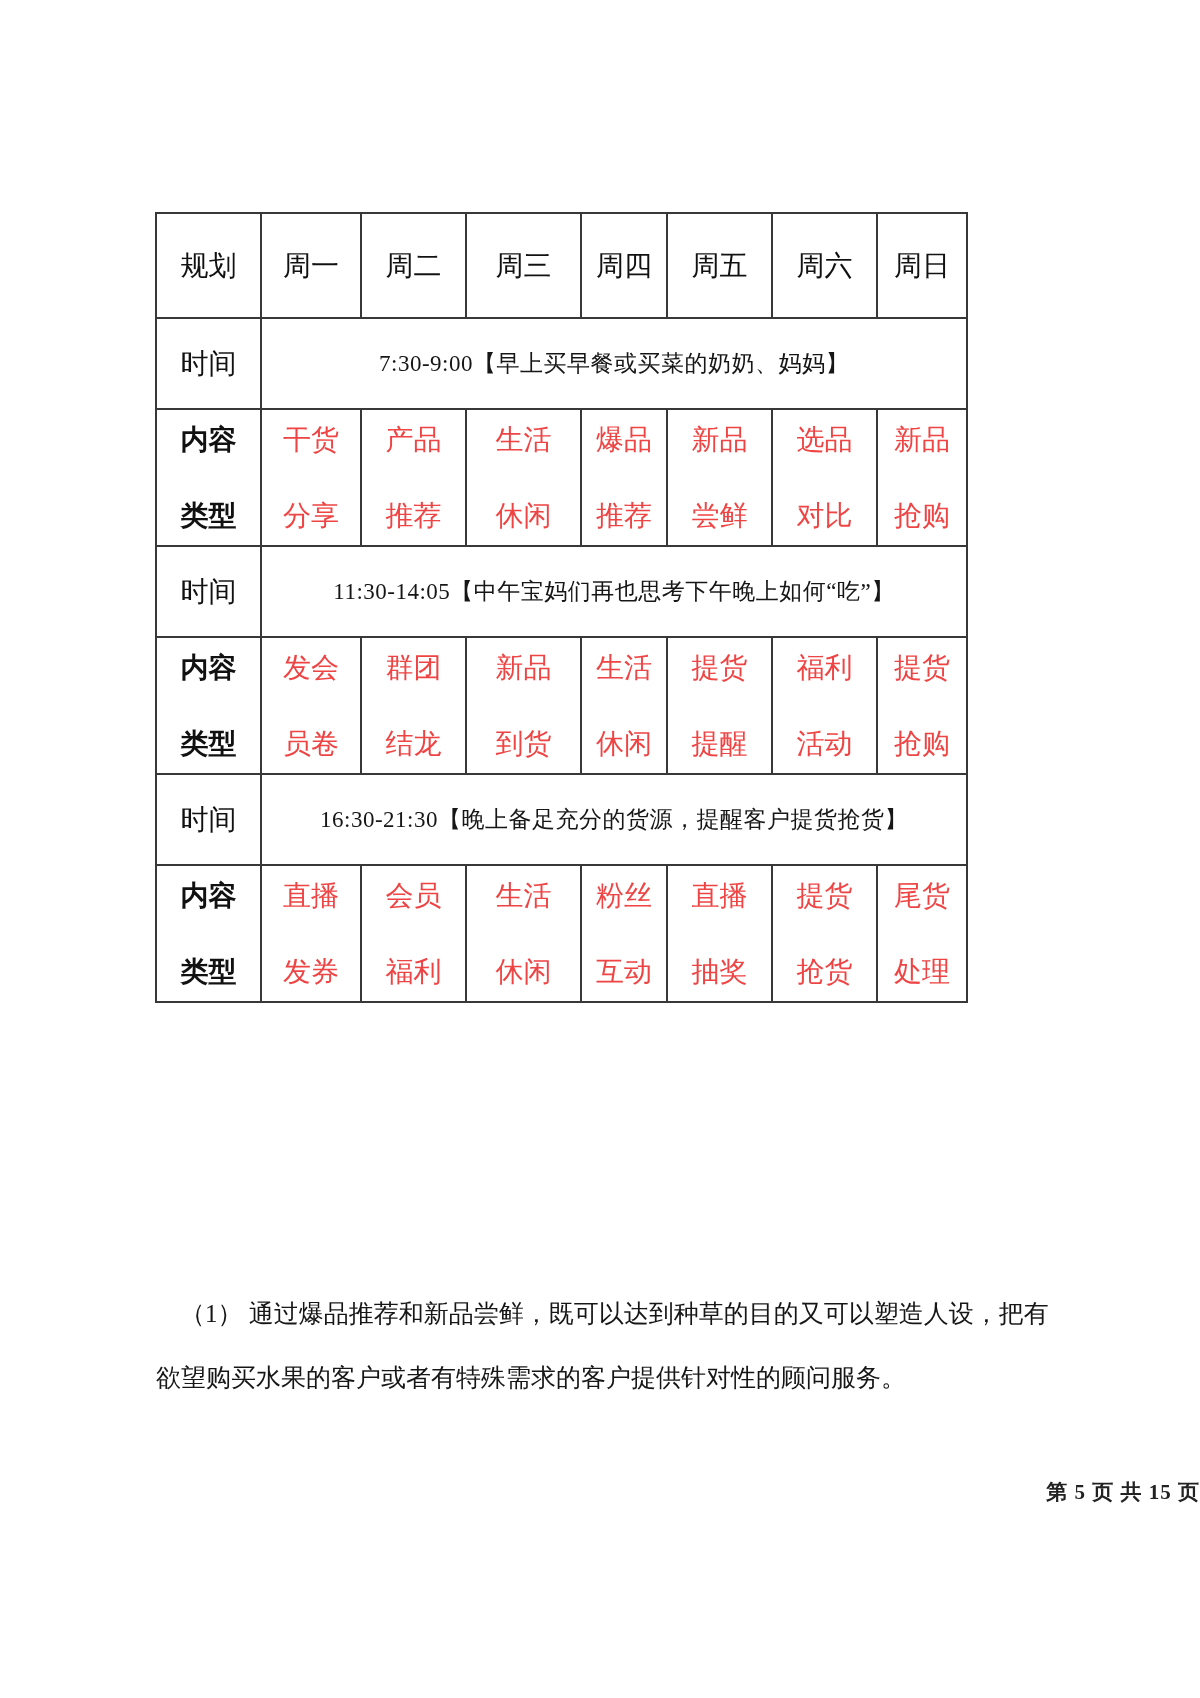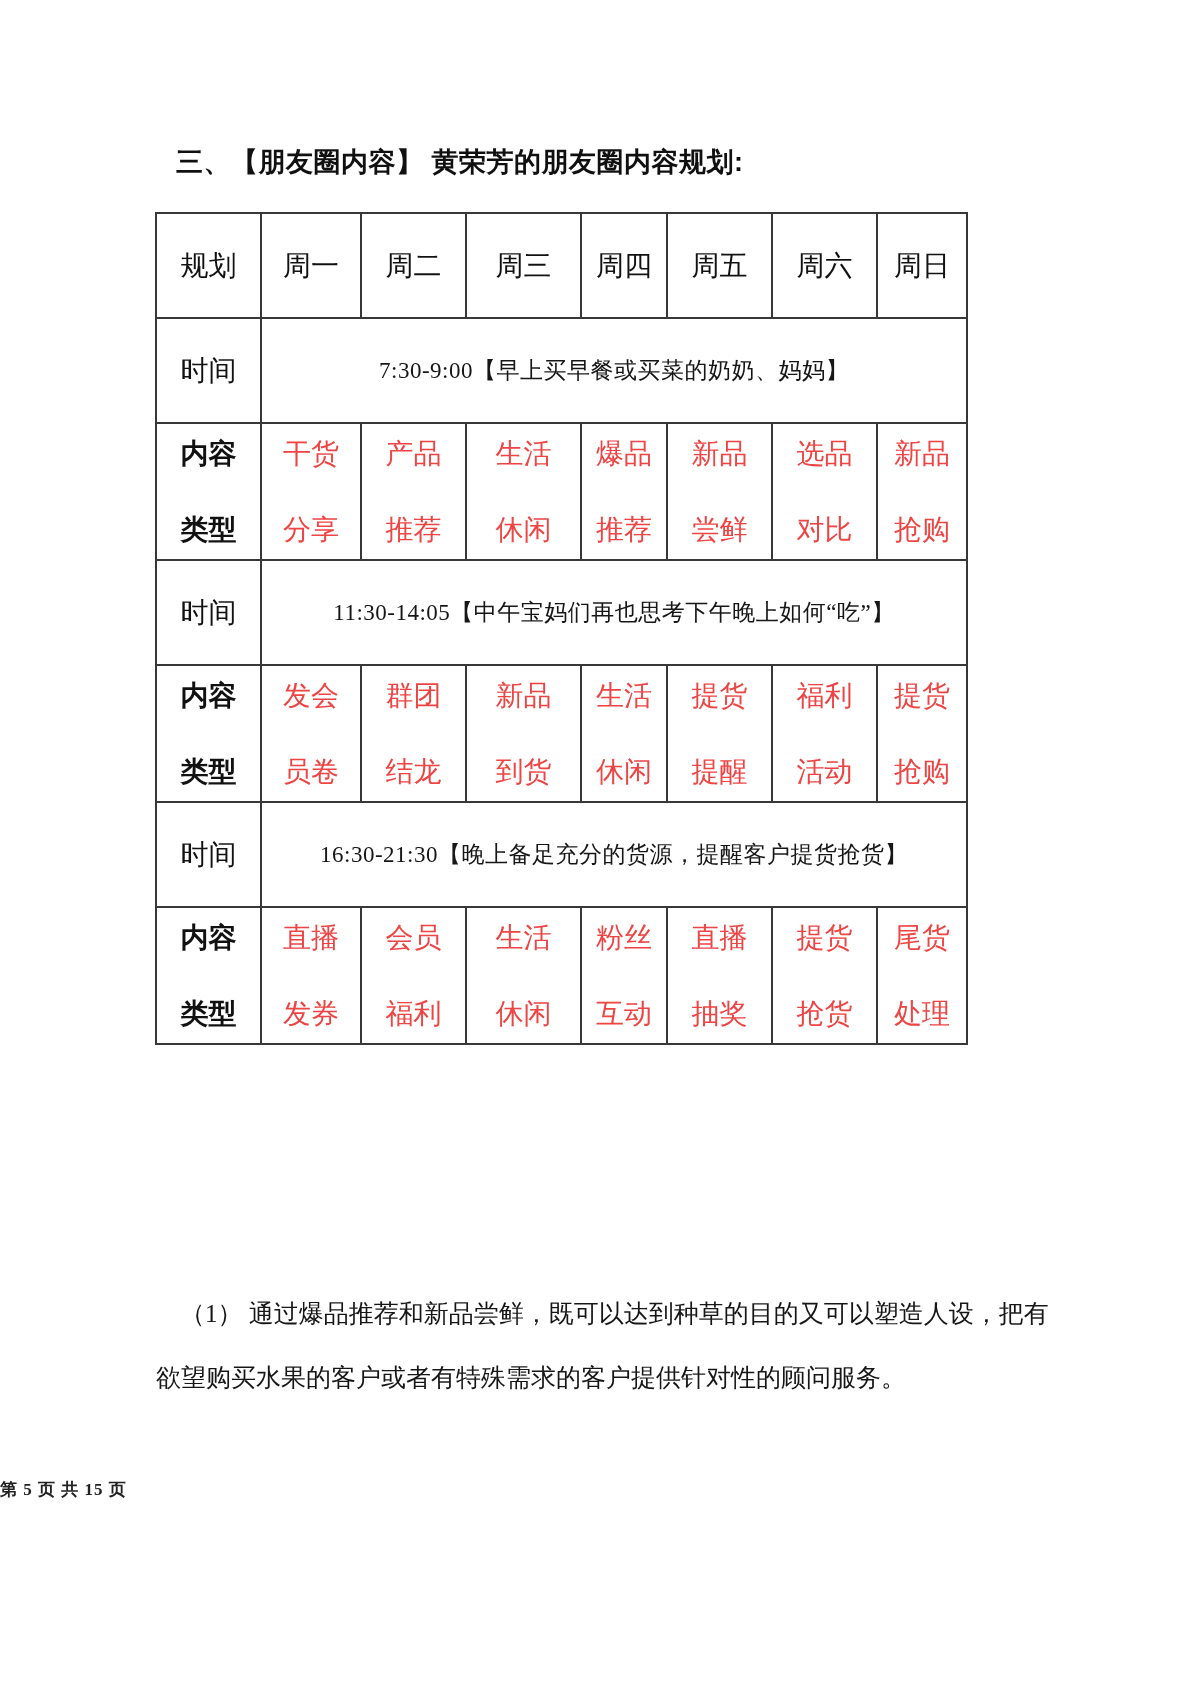--- a/index.html
+++ b/index.html
@@ -34,21 +34,21 @@
   }
   .plan-table th, .plan-table td {
     border: 2px solid #383838;
     text-align: center;
     vertical-align: middle;
     padding: 0;
     font-weight: normal;
     margin-top: 14px;
   }
   tr.r-head   { height: 105px; }
-  tr.r-time   { height: 105px; }
+  tr.r-time   { height: 91px; }
   tr.r-content{ height: 137px; }
   .hd-cell, .lbl {
     font-family: "Liberation Sans", "DejaVu Sans", sans-serif;
     font-weight: bold;
     font-size: 28px;
     color: #111111;
   }
   .time-cell {
     font-size: 23px;
     color: #161616;
@@ -73,33 +73,32 @@
     font-size: 25px;
     line-height: 64px;
     text-indent: 24px;
     color: #161616;
     text-align: left;
   }
   .page-footer {
     position: absolute;
     left: 0; top: 1478px;
     width: 100%;
-    text-align: left;
-    font-size: 17px;
+    text-align: right;
+    font-size: 21px;
     font-weight: bold;
     letter-spacing: 1px;
     color: #222222;
   }
 </style>
 </head>
 <body>
 
 <div class="page">
 
-  <div class="doc-heading">三、【朋友圈内容】 黄荣芳的朋友圈内容规划:</div>
 
   <table class="plan-table">
     <colgroup>
       <col style="width:105px">
       <col style="width:100px">
       <col style="width:105px">
       <col style="width:115px">
       <col style="width:86px">
       <col style="width:105px">
       <col style="width:105px">

